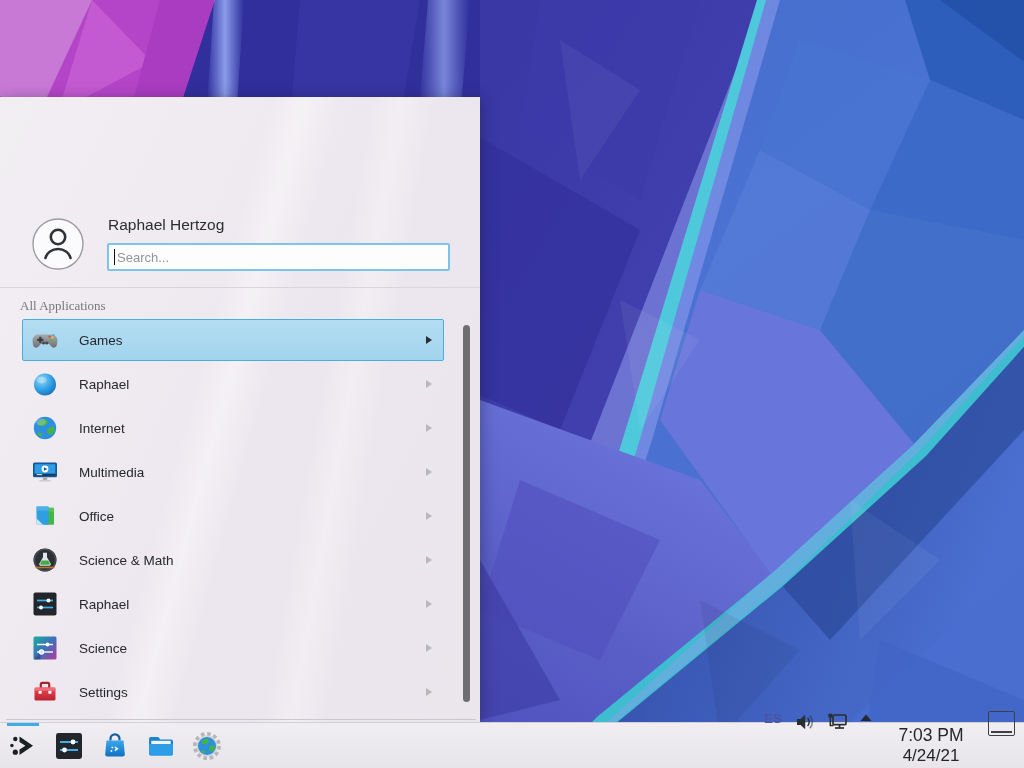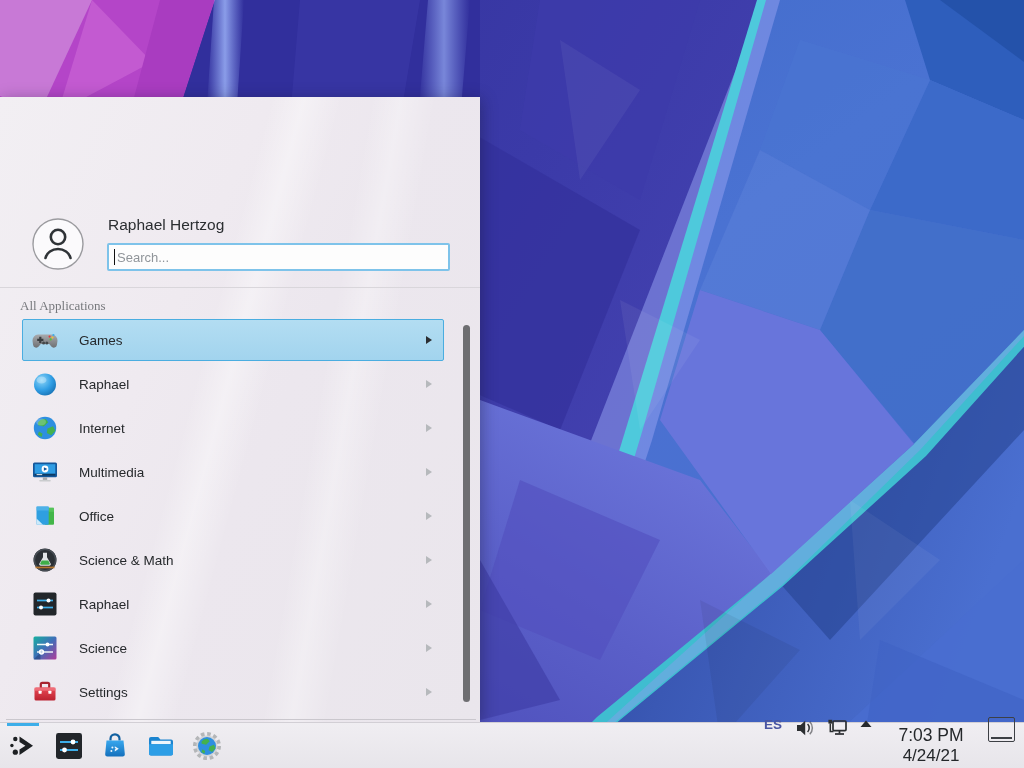--- a/index.html
+++ b/index.html
@@ -44,21 +44,21 @@
   
   .taskbar{position:absolute;left:0;bottom:0;width:1024px;height:46px;z-index:6;
     background:linear-gradient(180deg,#f0eef2,#e7e5ea);border-top:1px solid #d2cfd5;
     box-sizing:border-box;display:flex;align-items:center;}
   .task-btn{position:relative;width:46px;height:45px;display:flex;align-items:center;justify-content:center;}
   .task-btn.active::before{content:'';position:absolute;top:0;left:7px;width:32px;height:3px;background:#3daee9;}
   .tb-spacer{flex:1;}
   .tray{display:flex;align-items:flex-start;gap:9px;margin-right:6px;}
   .kbd-layout{font-size:13.5px;font-weight:bold;color:#4a55a2;padding:0 3px;}
   .tray-ico{display:flex;align-items:center;justify-content:center;}
-  .clock{width:88px;text-align:center;line-height:1;margin:10px 4px;}
+  .clock{width:88px;text-align:center;line-height:1;margin:16px 4px;}
   .clock .time{font-size:17.5px;color:#24272a;}
   .clock .date{font-size:17px;color:#24272a;margin-top:3px;}
   .show-desktop{width:25px;height:23px;border:1.5px solid #3d4045;border-radius:2px;position:relative;
     background:transparent;margin-right:3px;}
   .show-desktop::after{content:'';position:absolute;left:2px;right:2px;bottom:2px;height:1.5px;background:#3d4045;}
 </style>
 </head>
 <body>
 
 <div class="screen">

